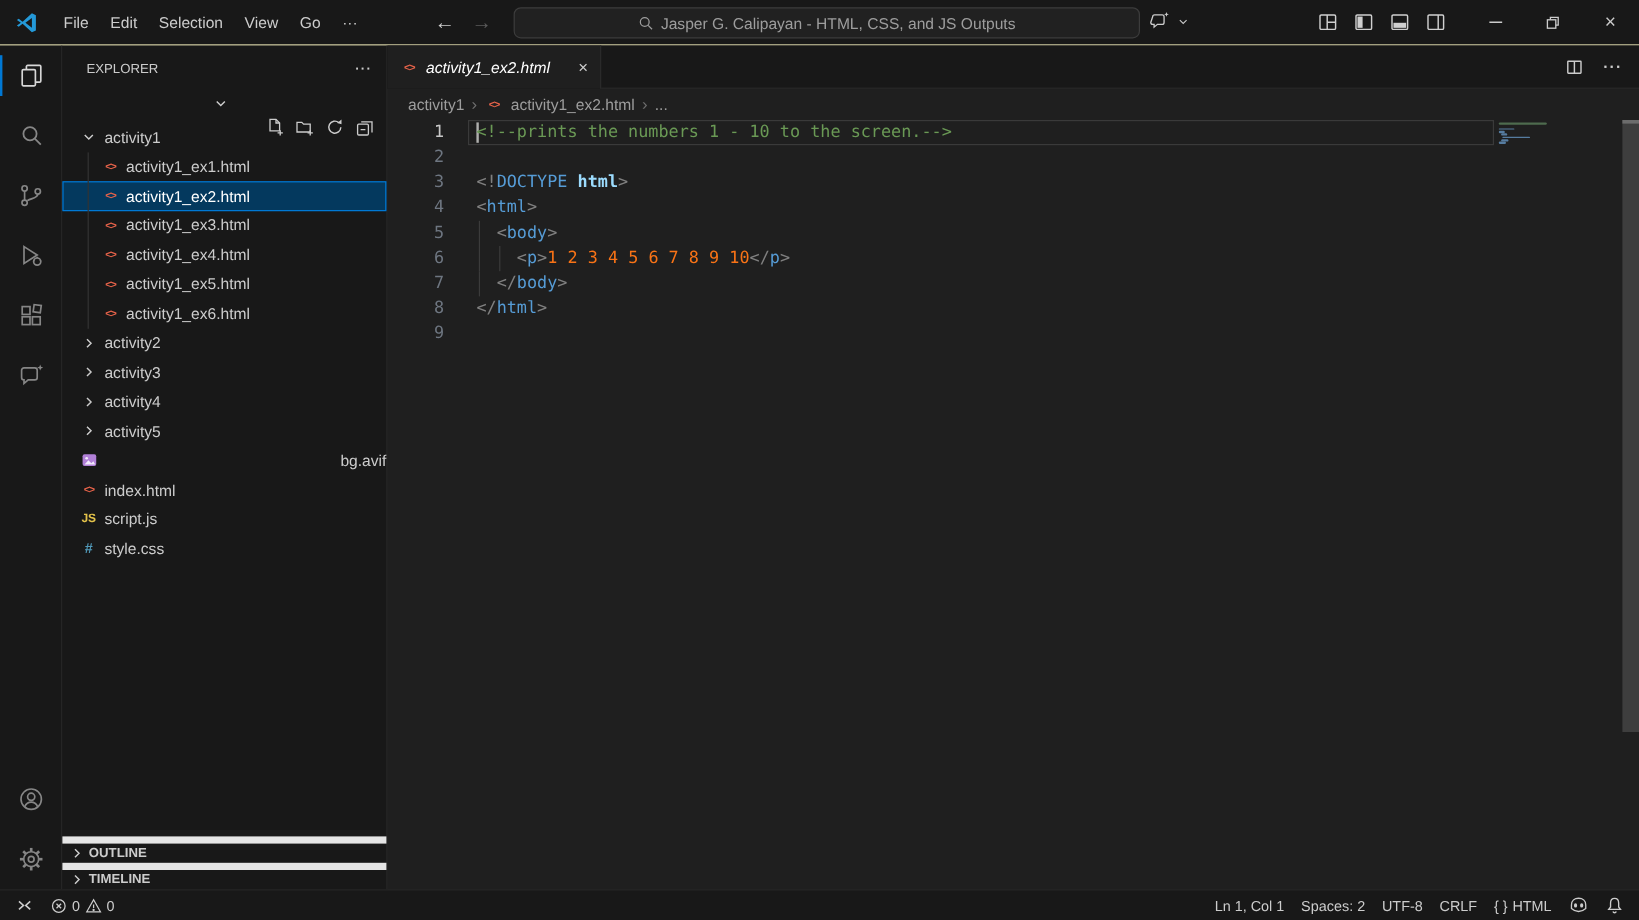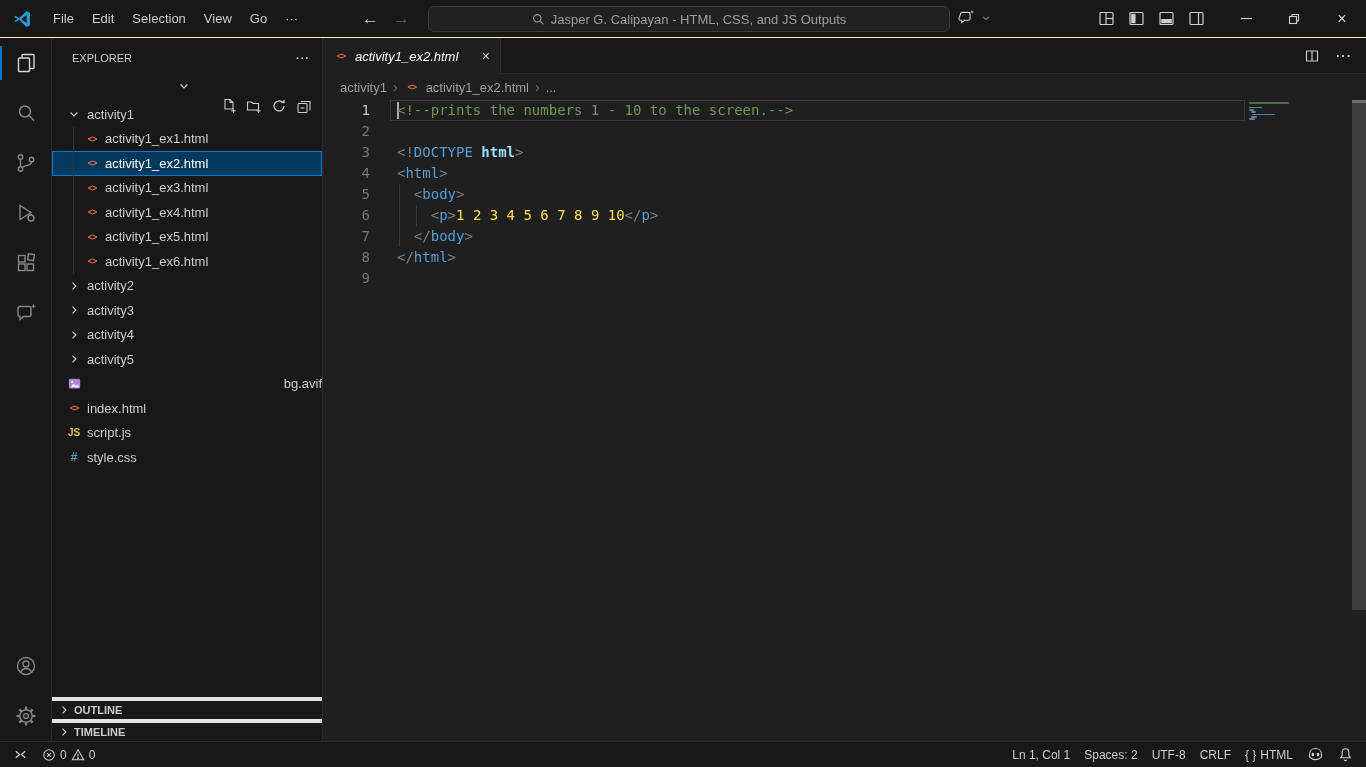--- a/index.html
+++ b/index.html
@@ -52,42 +52,42 @@
   .tree-row{ height:24.5px; display:flex; align-items:center; gap:5px; color:#cccccc; cursor:default; white-space:nowrap; }
   .tree-row.selected{ background:#04395e; outline:1px solid #0078d4; outline-offset:-1px; color:#ffffff; }
   .tree-guide{ position:absolute; left:21px; top:88.5px; height:147px; width:1px; background:#333333; }
   .chev{ width:16px; height:16px; flex:none; display:flex; align-items:center; justify-content:center; color:#cccccc; }
   .fi{ display:inline-flex; width:16px; height:16px; align-items:center; justify-content:center;
     font-weight:bold; flex:none; font-family:"Liberation Sans",sans-serif; }
   .fi-html{ color:#e8634a; font-size:9px; letter-spacing:-1px; }
   .fi-js{ color:#e3c24a; font-size:10px; }
   .fi-css{ color:#519aba; font-size:12px; }
   .sidebar-bottom{ position:absolute; bottom:0; left:0; width:100%; }
-  .section-row{ height:22px; border-top:4px solid #e5e5e5; display:flex; align-items:center;
+  .section-row{ height:22px; border-top:6px solid #e5e5e5; display:flex; align-items:center;
     padding-left:4px; gap:2px; font-size:11px; font-weight:bold; color:#cccccc; }
 
   
   .editor{ flex:1; background:#1f1f1f; position:relative; }
   .tabbar{ display:flex; height:36px; background:#181818; }
   .tab{ width:178px; background:#1f1f1f; border-right:1px solid #2a2a2a;
     display:flex; align-items:center; padding:0 10px; gap:6px; }
   .tab-label{ font-style:italic; color:#ffffff; }
   .tab-close{ margin-left:auto; color:#cccccc; font-size:14px; }
   .tab-rest{ flex:1; border-bottom:1px solid #2a2a2a; display:flex; align-items:center;
     justify-content:flex-end; padding-right:14px; gap:16px; color:#cccccc; }
   .breadcrumb{ height:26px; display:flex; align-items:center; padding-left:17px; gap:6px; color:#9d9d9d; }
   .bc-sep{ color:#6e6e6e; font-size:14px; }
   .editor-code{ position:absolute; top:62px; left:0; right:0; bottom:0;
     font-family:"DejaVu Sans Mono", monospace; font-size:14px; }
   .code-line{ position:absolute; left:0; right:0; height:21px; line-height:21px; }
   .ln{ position:absolute; left:0; width:47px; text-align:right; color:#6e7681; }
   .ln.active{ color:#c8c8c8; }
   .code-text{ position:absolute; left:74px; white-space:pre; }
   .tk-c{ color:#6a9955; } .tk-p{ color:#808080; } .tk-t{ color:#569cd6; }
-  .tk-a{ color:#9cdcfe; font-weight:bold; } .tk-x{ color:#fde047; }
+  .tk-a{ color:#9cdcfe; font-weight:bold; } .tk-x{ color:#f97316; }
   .current-line-box{ position:absolute; top:0; left:67px; width:855px; height:21px;
     border:1px solid #3a3a3a; }
   .cursor{ position:absolute; left:74px; top:2px; width:1.5px; height:17px; background:#aeafad; }
   .indent-guide{ position:absolute; width:1px; height:21px; background:#3b3b3b; }
   .minimap{ position:absolute; left:922px; top:0; width:107px; height:200px; }
   .mm-bar{ position:absolute; height:1.8px; border-radius:1px; }
   .scrollbar-thumb{ position:absolute; left:1029px; top:0; width:14px; height:510px;
     background:rgba(121,121,121,0.35); border-top:3px solid #6c6c6c; }
 
   

